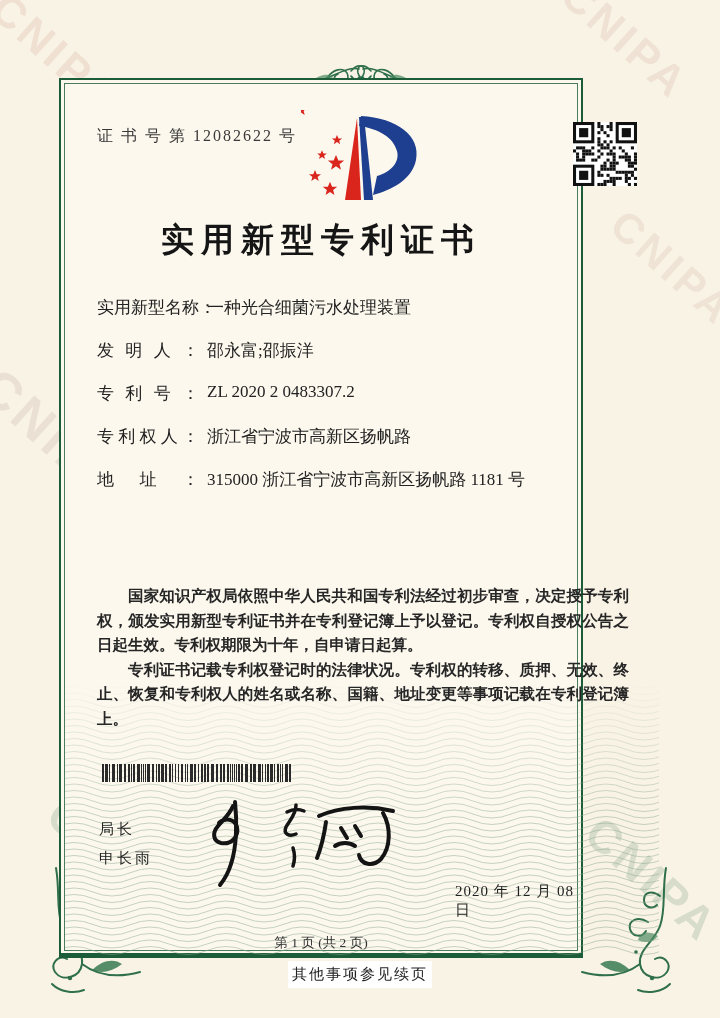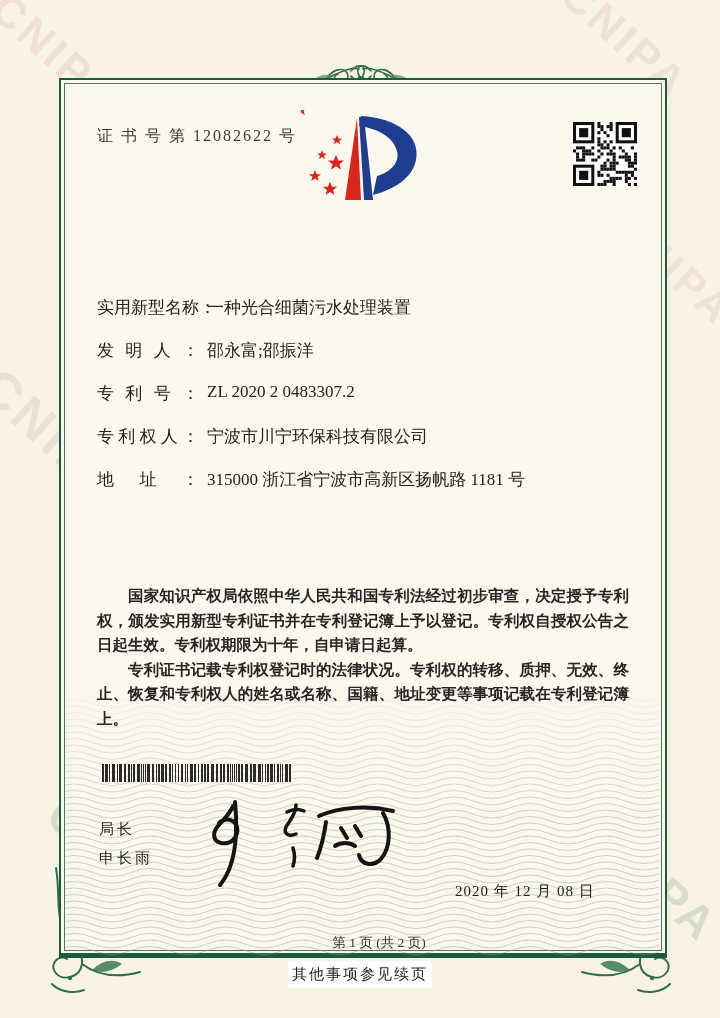--- a/index.html
+++ b/index.html
@@ -5,21 +5,21 @@
   html,body{margin:0;padding:0;}
   body{width:720px;height:1018px;position:relative;overflow:hidden;
        background:#f9f3e6;font-family:"Liberation Serif",serif;color:#2b2b2b;}
   .page{position:absolute;inset:0;}
 
   
   .wm{position:absolute;font-family:"Liberation Sans",sans-serif;font-weight:bold;
       letter-spacing:4px;transform:rotate(42deg);white-space:nowrap;pointer-events:none;}
 
   
-  .frame{position:absolute;left:59px;top:78px;width:608px;height:880px;
+  .frame{position:absolute;left:59px;top:78px;width:524px;height:880px;
          border:2px solid #1c5c38;border-bottom:5px solid #1c5c38;
          background:#fcf8ee;box-sizing:border-box;}
   .frame::before{content:"";position:absolute;left:3px;right:3px;top:3px;bottom:2px;
                  border:1px solid #4a7d5e;pointer-events:none;}
 
   .certno{position:absolute;left:36px;top:46px;font-size:16px;letter-spacing:2px;color:#3a3a3a;}
   .logo{position:absolute;left:240px;top:30px;}
   .qr{position:absolute;left:512px;top:42px;}
 
   .title{position:absolute;left:0;top:138px;width:100%;text-align:center;
@@ -46,21 +46,21 @@
   .barcode{position:absolute;left:41px;top:684px;}
 
   .signer-title{position:absolute;left:38px;top:740px;font-family:"Liberation Sans",sans-serif;
                 font-size:15px;font-weight:500;letter-spacing:3px;color:#1f1f1f;}
   .signer-name{position:absolute;left:38px;top:769px;font-family:"Liberation Sans",sans-serif;
                font-size:15px;font-weight:500;letter-spacing:3px;color:#1f1f1f;}
   .signature{position:absolute;left:132px;top:716px;}
 
   .issue-date{position:absolute;left:394px;top:802px;font-size:15px;letter-spacing:1px;color:#1f1f1f;}
 
-  .pageinfo{position:absolute;left:16px;top:854px;width:100%;text-align:center;
+  .pageinfo{position:absolute;left:0;top:854px;width:100%;text-align:center;
             font-size:13.5px;color:#333;}
 
   .footer-note{position:absolute;left:360px;top:961px;transform:translateX(-50%);
                background:#ffffff;padding:4px 4px;font-size:15px;letter-spacing:2px;color:#222;}
 
   .ornament{position:absolute;pointer-events:none;}
 </style>
 </head>
 <body>
 
@@ -252,33 +252,34 @@
         <rect x="3.0476190476190474" y="3.0476190476190474" width="15.238095238095237" height="15.238095238095237" fill="#fff"></rect>
         <rect x="6.095238095238095" y="6.095238095238095" width="9.142857142857142" height="9.142857142857142" fill="#111"></rect>
         <rect x="42.666666666666664" y="0" width="21.333333333333332" height="21.333333333333332" fill="#111"></rect>
         <rect x="45.71428571428571" y="3.0476190476190474" width="15.238095238095237" height="15.238095238095237" fill="#fff"></rect>
         <rect x="48.76190476190476" y="6.095238095238095" width="9.142857142857142" height="9.142857142857142" fill="#111"></rect>
         <rect x="0" y="42.666666666666664" width="21.333333333333332" height="21.333333333333332" fill="#111"></rect>
         <rect x="3.0476190476190474" y="45.71428571428571" width="15.238095238095237" height="15.238095238095237" fill="#fff"></rect>
         <rect x="6.095238095238095" y="48.76190476190476" width="9.142857142857142" height="9.142857142857142" fill="#111"></rect>
       </svg>
 
+    <div class="title">实用新型专利证书</div>
 
     <div class="fields">
       <div class="frow">
         <span class="flabel">实用新型名称：</span><span class="fvalue">一种光合细菌污水处理装置</span>
       </div>
       <div class="frow">
         <span class="flabel">发明人：</span><span class="fvalue">邵永富;邵振洋</span>
       </div>
       <div class="frow">
         <span class="flabel">专利号：</span><span class="fvalue">ZL 2020 2 0483307.2</span>
       </div>
       <div class="frow">
-        <span class="flabel">专利权人：</span><span class="fvalue">宁波市川宁环保科技有限公司</span>
+        <span class="flabel">专利权人：</span><span class="fvalue">浙江省宁波市高新区扬帆路</span>
       </div>
       <div class="frow">
         <span class="flabel">地址：</span><span class="fvalue">315000 浙江省宁波市高新区扬帆路 1181 号</span>
       </div>
     </div>
 
     <svg class="waves" id="waves" width="594" height="275" viewBox="0 0 594 275">
         <path d="M-10 4 q 19 -8 38 0 q 19 8 38 0 q 19 -8 38 0 q 19 8 38 0 q 19 -8 38 0 q 19 8 38 0 q 19 -8 38 0 q 19 8 38 0 q 19 -8 38 0 q 19 8 38 0 q 19 -8 38 0 q 19 8 38 0 q 19 -8 38 0 q 19 8 38 0 q 19 -8 38 0 q 19 8 38 0 q 19 -8 38 0 q 19 8 38 0" fill="none" stroke="#8caa8c" stroke-width="0.9" opacity="0.55"></path>
         <path d="M-10 10.5 q 19 -8 38 0 q 19 8 38 0 q 19 -8 38 0 q 19 8 38 0 q 19 -8 38 0 q 19 8 38 0 q 19 -8 38 0 q 19 8 38 0 q 19 -8 38 0 q 19 8 38 0 q 19 -8 38 0 q 19 8 38 0 q 19 -8 38 0 q 19 8 38 0 q 19 -8 38 0 q 19 8 38 0 q 19 -8 38 0 q 19 8 38 0" fill="none" stroke="#8caa8c" stroke-width="0.9" opacity="0.55"></path>
         <path d="M-10 17 q 19 -8 38 0 q 19 8 38 0 q 19 -8 38 0 q 19 8 38 0 q 19 -8 38 0 q 19 8 38 0 q 19 -8 38 0 q 19 8 38 0 q 19 -8 38 0 q 19 8 38 0 q 19 -8 38 0 q 19 8 38 0 q 19 -8 38 0 q 19 8 38 0 q 19 -8 38 0 q 19 8 38 0 q 19 -8 38 0 q 19 8 38 0" fill="none" stroke="#8caa8c" stroke-width="0.9" opacity="0.55"></path>

